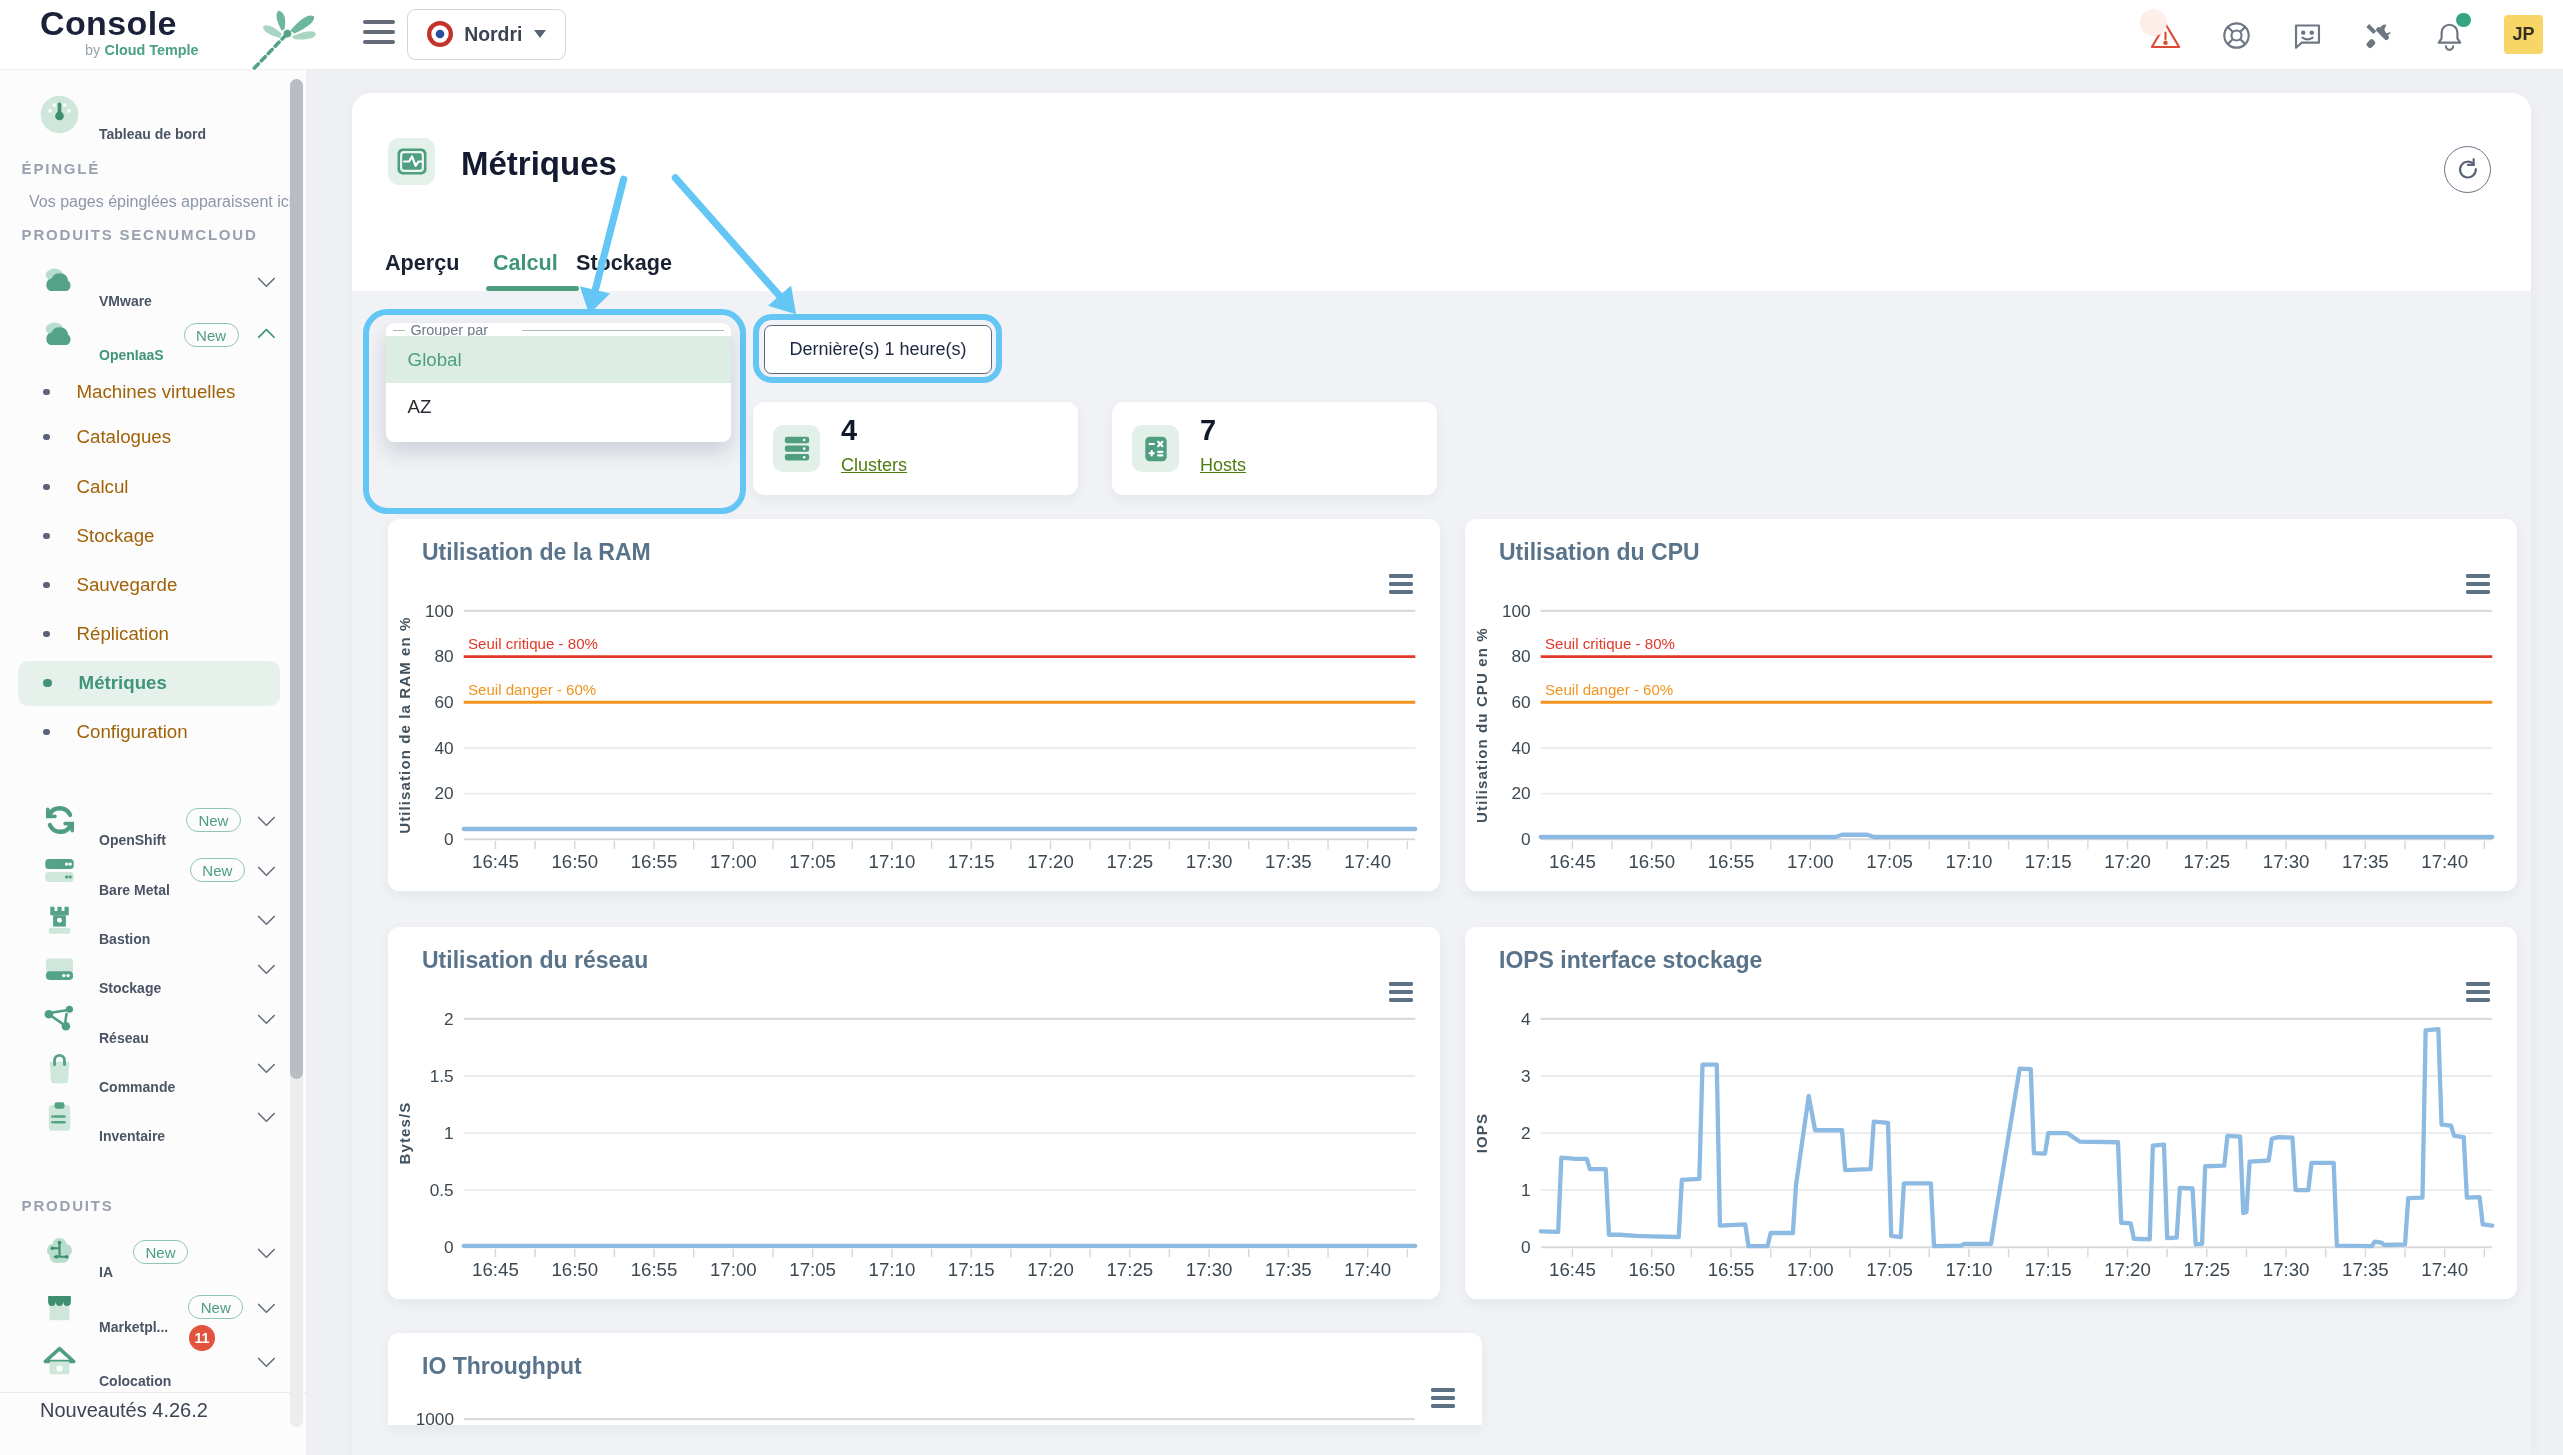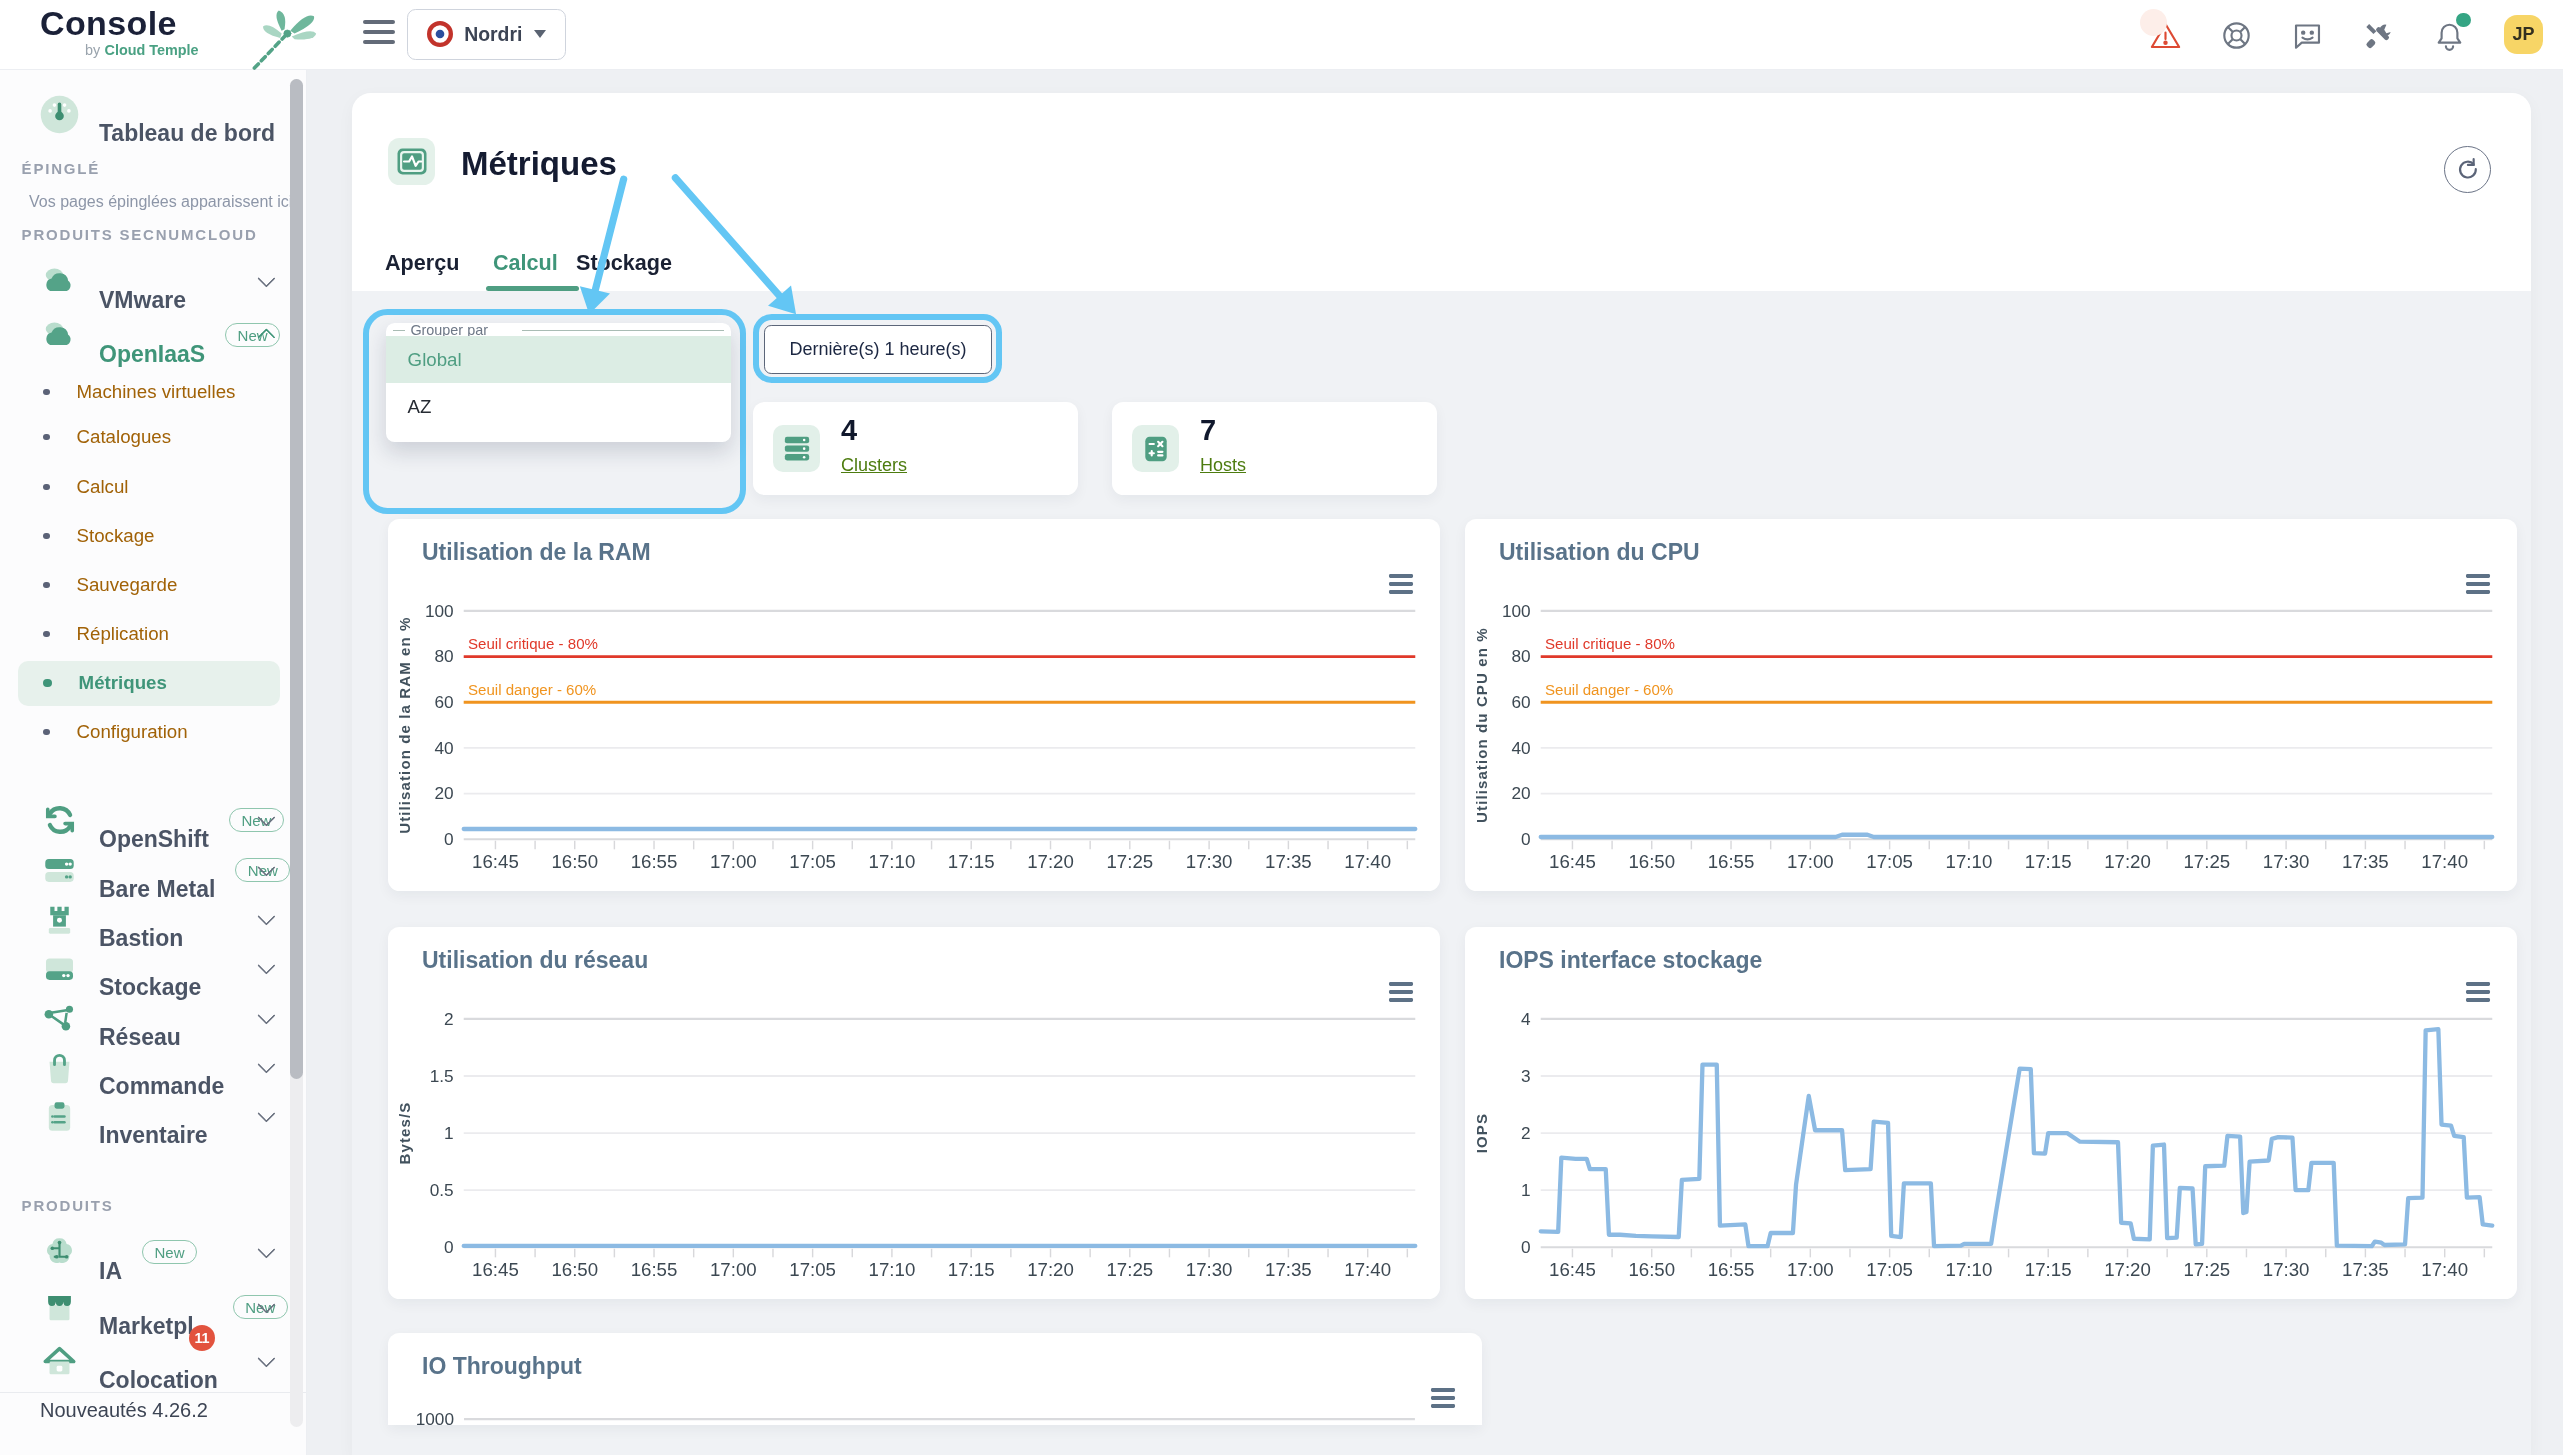--- a/index.html
+++ b/index.html
@@ -19,29 +19,29 @@
   .hamburger div{height:4.3px;background:#636b78;border-radius:2.2px;margin-bottom:5.7px;}
   .tenant-btn{position:absolute;left:407px;top:8.6px;height:49px;padding:0 18.7px;display:flex;
               align-items:center;gap:11.5px;border:1.4px solid #cfd4dd;border-radius:8.6px;background:#fff;cursor:pointer;}
   .tenant-label{font-size:19.4px;font-weight:700;color:#3c4454;}
   .caret-down{width:0;height:0;border-left:6.5px solid transparent;border-right:6.5px solid transparent;
               border-top:8px solid #5a6372;}
   .topbar-icons{position:absolute;right:20px;top:0;height:69px;display:flex;align-items:center;gap:39px;}
   .tb-icon{position:relative;width:32px;height:32px;cursor:pointer;}
   .warn-bg{position:absolute;left:-8.6px;top:-10px;width:27px;height:27px;border-radius:50%;background:#fdeee9;}
   .bell-dot{position:absolute;right:-5.7px;top:-5.7px;width:14.4px;height:14.4px;border-radius:50%;background:#35a584;}
-  .avatar{width:39px;height:39px;border-radius:13px;background:#f7d566;display:flex;align-items:center;
+  .avatar{width:39px;height:39px;border-radius:4px;background:#f7d566;display:flex;align-items:center;
           justify-content:center;font-size:18px;font-weight:700;color:#33301f;cursor:pointer;}
 
   
   #sidebar{position:absolute;left:0;top:69px;width:306px;height:1386px;background:#fcfcfd;
            border-right:1.4px solid #eceef2;z-index:20;}
   .sb-row{position:absolute;left:0;width:100%;height:40px;display:flex;align-items:center;
           padding-left:40px;box-sizing:border-box;gap:20px;cursor:pointer;}
-  .sb-row .lbl{font-size:23px;font-weight:600;color:#4b5465;margin-top:39px;}
+  .sb-row .lbl{font-size:14px;font-weight:600;color:#4b5465;margin-top:39px;}
   .sb-section{position:absolute;left:21.6px;font-size:15px;font-weight:700;letter-spacing:1.8px;color:#99a0ae;}
   .sb-hint{position:absolute;left:29px;font-size:16px;color:#8d96a8;}
   .chev{position:absolute;right:33px;width:10.8px;height:10.8px;border-right:2.9px solid #6b7280;
         border-bottom:2.9px solid #6b7280;border-radius:1.4px;transform:rotate(45deg);margin-top:-4.3px;}
   .chev.up{transform:rotate(225deg);border-color:#3f9579;margin-top:5.7px;}
   .new-pill{font-size:15px;color:#4f9e82;border:1.4px solid #8fc6ae;border-radius:718px;
             padding:2.9px 11.5px;font-weight:500;}
   .sb-child{position:absolute;left:0;width:100%;height:40px;display:flex;align-items:center;
             padding-left:43px;box-sizing:border-box;gap:27px;cursor:pointer;}
   .sb-child .dot{width:6.5px;height:6.5px;border-radius:50%;background:#5b6277;flex:none;}

